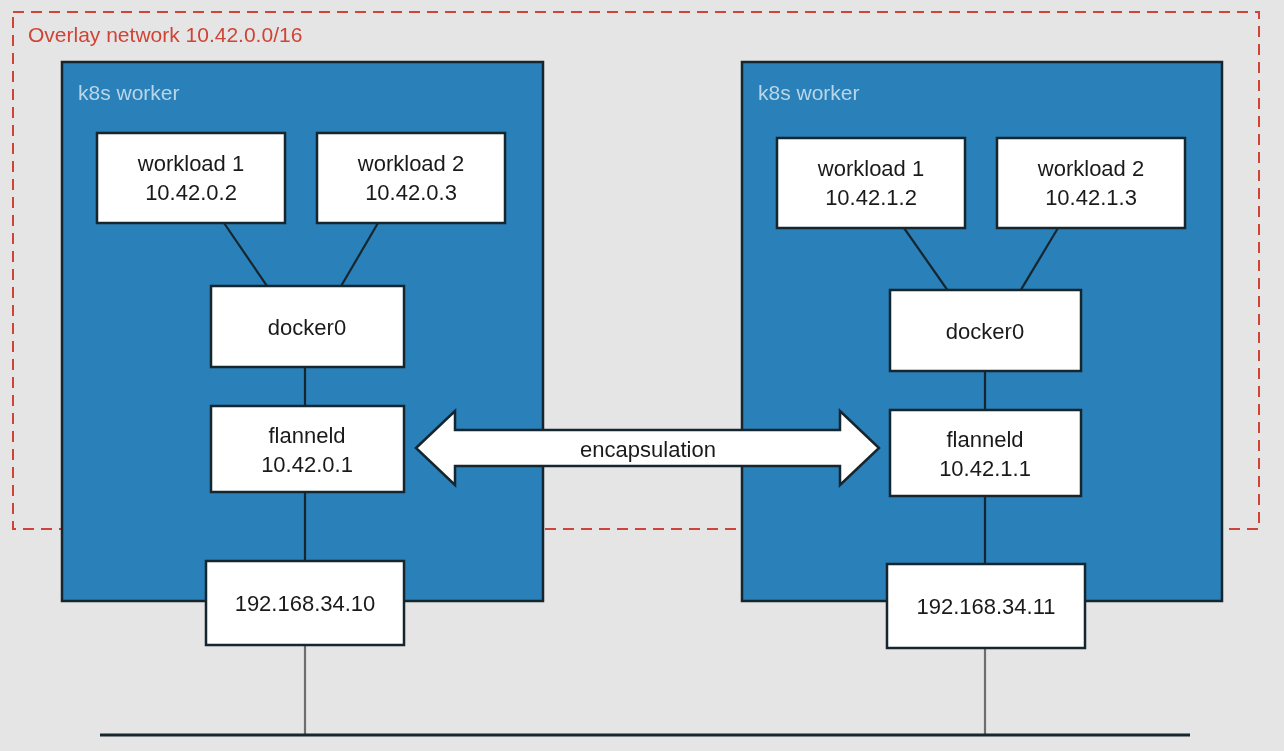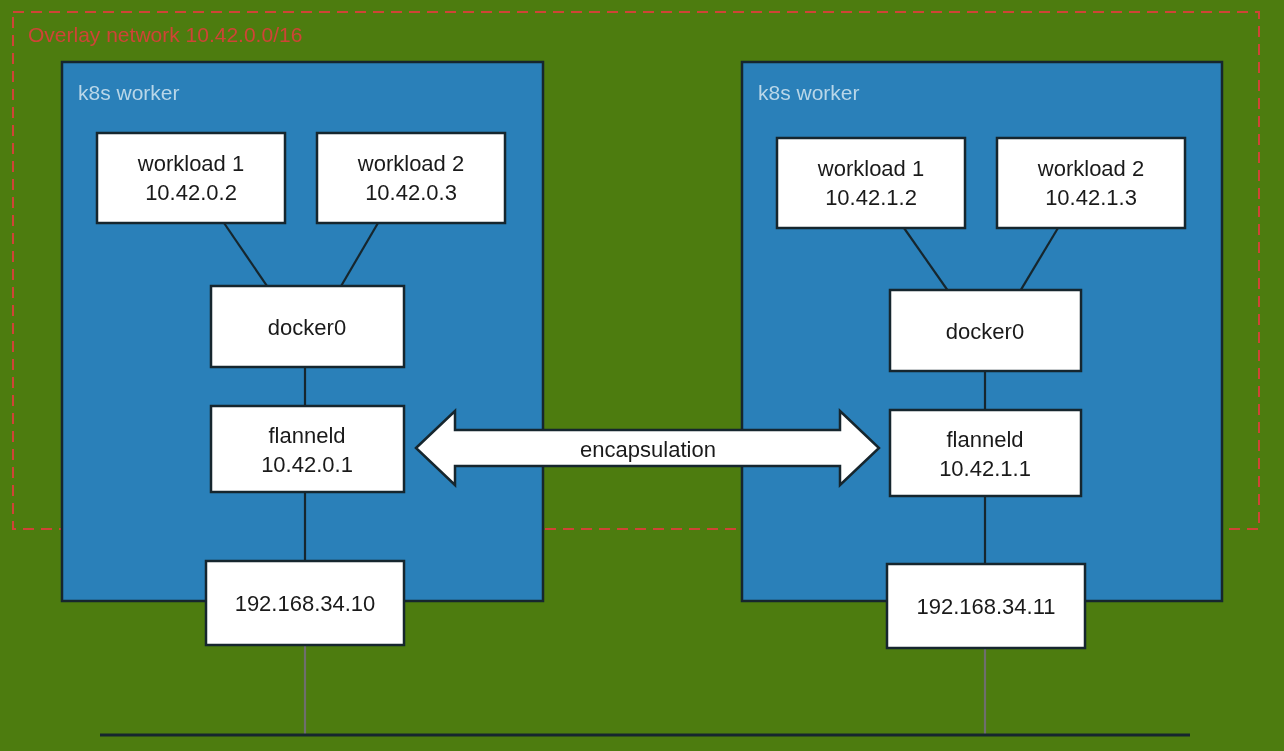--- a/index.html
+++ b/index.html
@@ -10,21 +10,21 @@
   body {
     width: 1284px;
     height: 751px;
     overflow: hidden;
     font-family: "Liberation Sans", sans-serif;
   }
   #diagram-root {
     position: relative;
     width: 1284px;
     height: 751px;
-    background: #4d7c0f;
+    background: #e5e5e5;
   }
   svg.diagram {
     display: block;
     width: 1284px;
     height: 751px;
   }
   .overlay-boundary {
     fill: none;
     stroke: #cf4436;
     stroke-width: 2;

